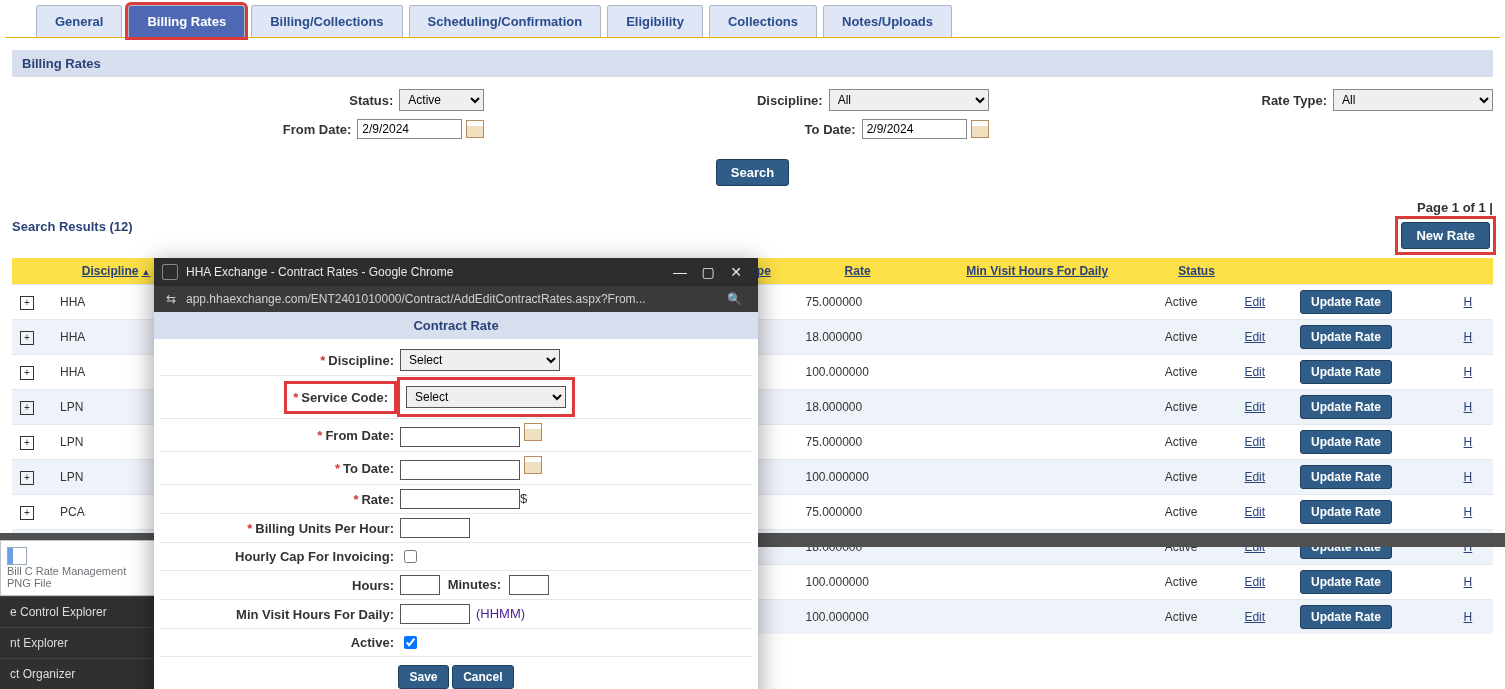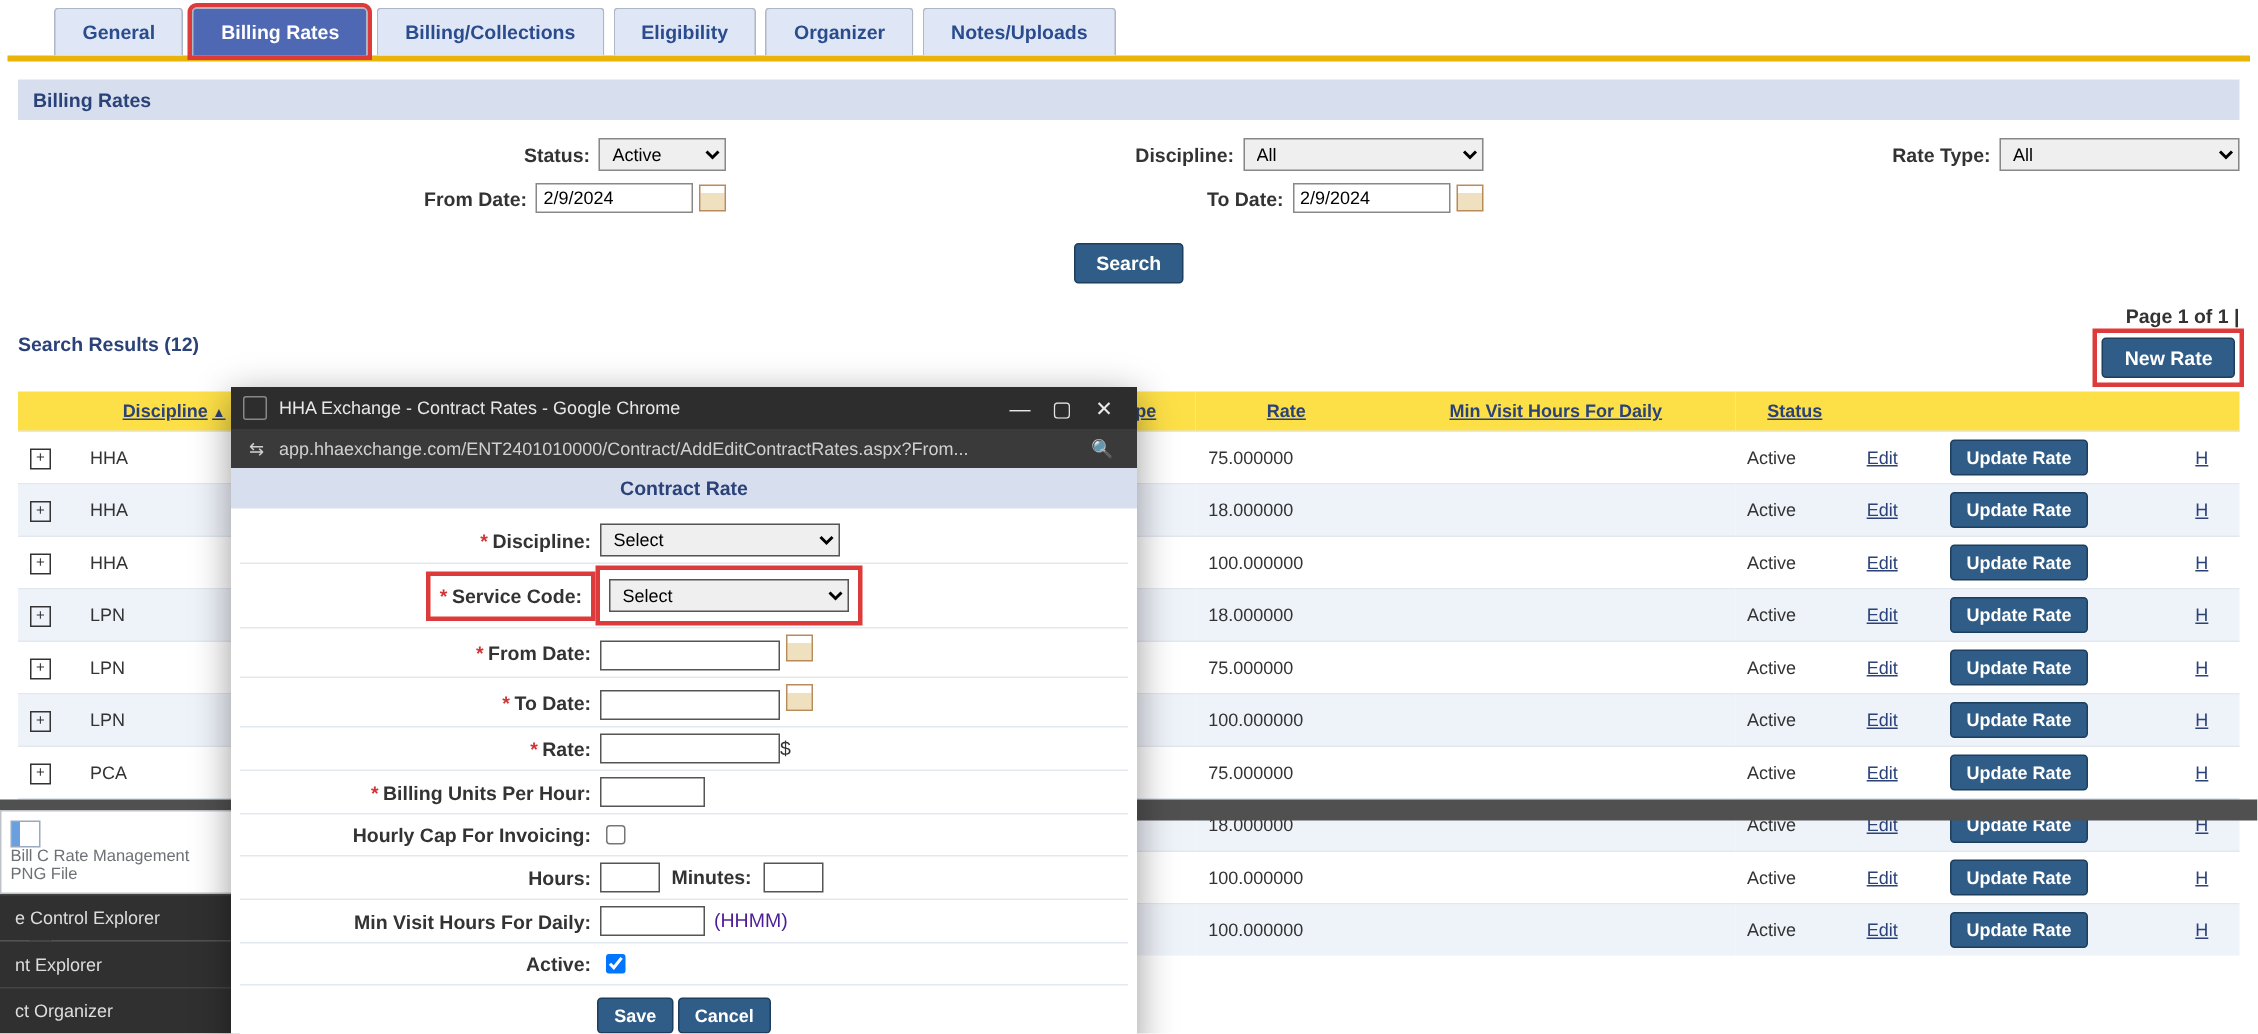--- a/index.html
+++ b/index.html
@@ -1,18 +1,18 @@
 <!DOCTYPE html>
 <html><head>
 <meta charset="utf-8">
 <style>
   html,body{margin:0;padding:0;font-family:Arial,Helvetica,sans-serif;font-size:13px;color:#333;background:#fff;}
   .page{width:1505px;height:689px;position:relative;overflow:hidden;}
   
-  .tabs{display:flex;border-bottom:4px solid #eab308;margin:5px 5px 0 5px;padding-left:31px;}
+  .tabs{display:flex;border-bottom:1px solid #eab308;margin:5px 5px 0 5px;padding-left:31px;}
   .tab{border:1px solid #aeb7c6;border-bottom:none;background:#dfe6f6;color:#2a4c8d;font-weight:bold;padding:8px 18px;margin-right:6px;border-radius:3px 3px 0 0;cursor:pointer;}
   .tab.active{background:#4e68b4;color:#fff;outline:3px solid #dd3b3b;}
   
   .section-header{background:#d7dfee;color:#2b4279;font-weight:bold;padding:6px 10px;margin:12px 12px 0 12px;}
   
   .filters{display:grid;grid-template-columns:1fr 1fr 1fr;column-gap:32px;margin:8px 12px 16px 12px;}
   .filter-row{display:flex;align-items:center;justify-content:flex-end;padding:4px 0;}
   .filter-row label{font-weight:bold;margin-right:6px;}
   .filter-row select,.filter-row input[type=text]{border:1px solid #888;font-size:12px;padding:2px 4px;}
   .filter-row select{width:85px;}
@@ -71,22 +71,23 @@
   .sort-arrow{font-size:9px;margin-left:3px;}
 </style>
 </head>
 <body>
 <div class="page">
 
 <div class="tabs">
   <div class="tab">General</div>
   <div class="tab active">Billing Rates</div>
   <div class="tab">Billing/Collections</div>
+  <div class="tab">Scheduling/Confirmation</div>
   <div class="tab">Eligibility</div>
-  <div class="tab">Organizer</div>
+  <div class="tab">Collections</div>
   <div class="tab">Notes/Uploads</div>
 </div>
 
 <div class="section-header">Billing Rates</div>
 
 <div class="filters">
   <div>
     <div class="filter-row">
       <label>Status:</label>
       <select><option>Active</option></select>

